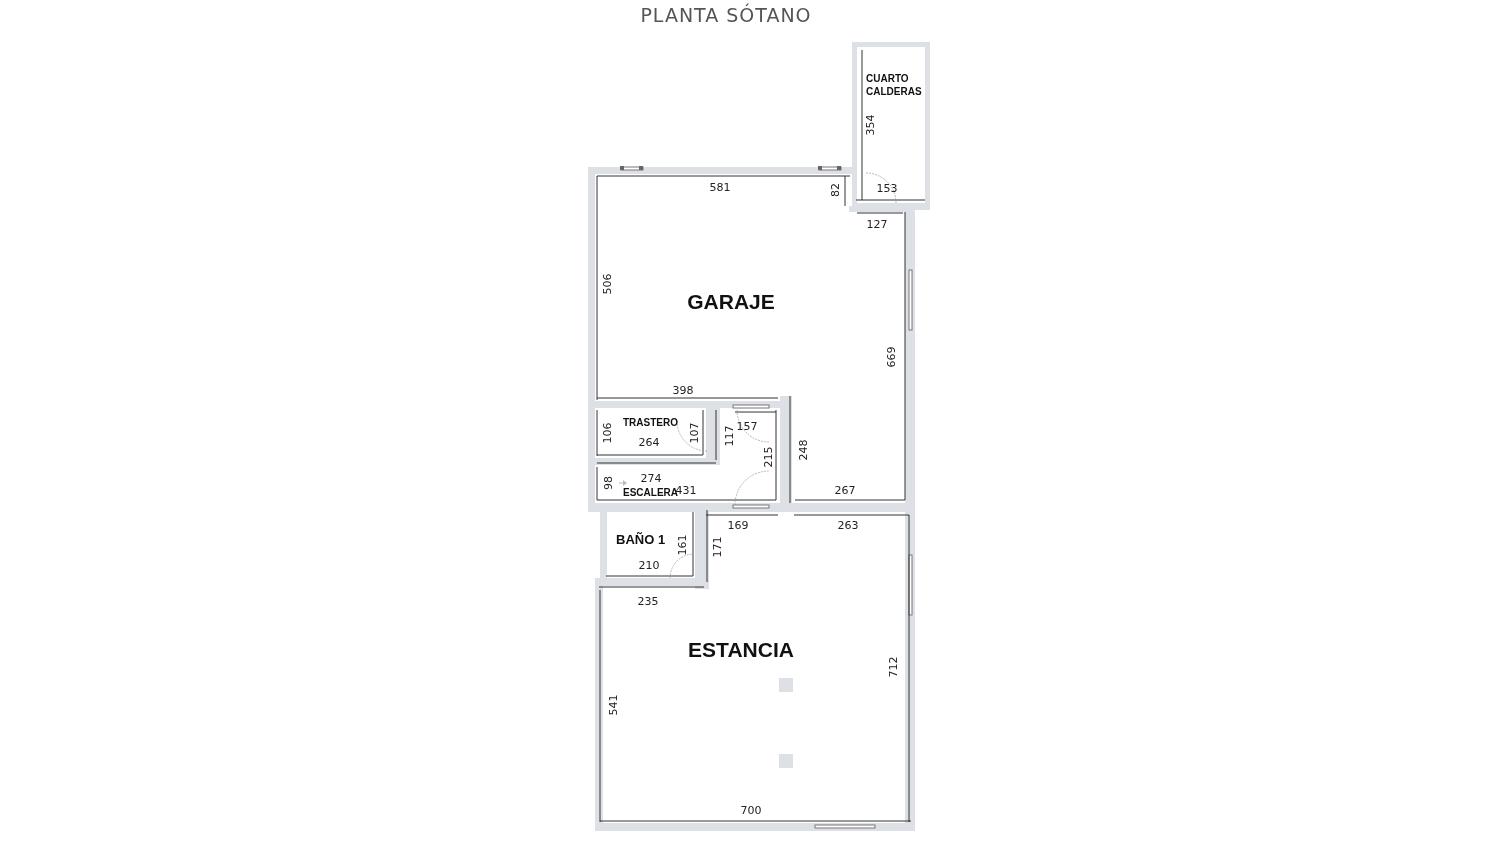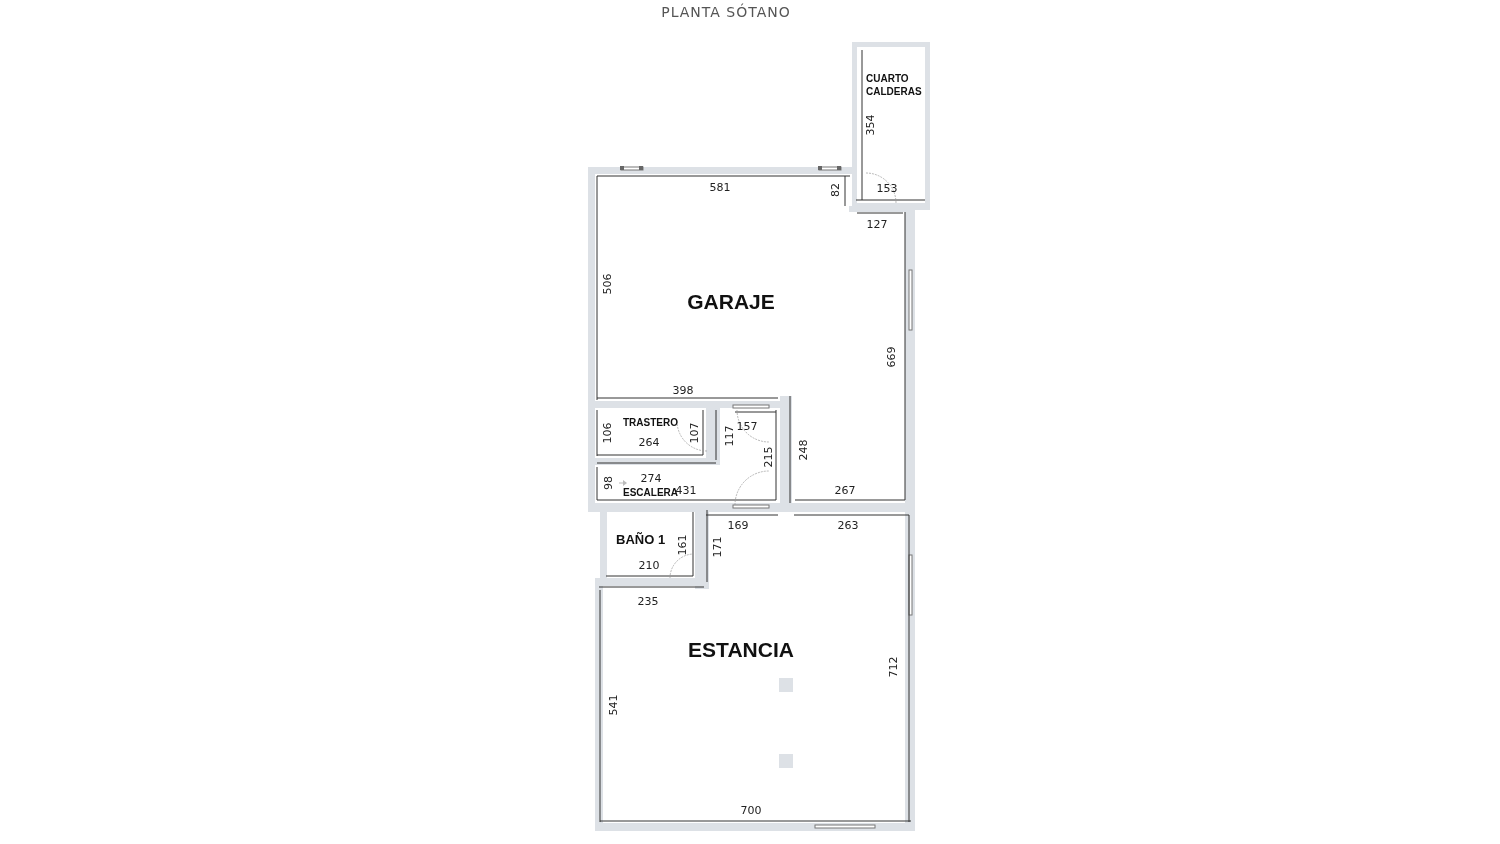--- a/index.html
+++ b/index.html
@@ -1,17 +1,17 @@
 <!DOCTYPE html>
 <html><head>
 <meta charset="utf-8">
 <style>
   html, body { margin:0; padding:0; background:#ffffff; }
   body { width:1500px; height:844px; position:relative; overflow:hidden; font-family:"Liberation Sans", sans-serif; }
-  .title { position:absolute; left:0; width:1452px; top:4px; text-align:center; font-family:"DejaVu Sans", sans-serif; font-size:14px; color:#555; letter-spacing:1px; }
+  .title { position:absolute; left:0; width:1452px; top:4px; text-align:center; font-family:"DejaVu Sans", sans-serif; font-size:19px; color:#555; letter-spacing:1px; }
   svg { position:absolute; left:0; top:0; }
   .room { font-family:"Liberation Sans", sans-serif; font-weight:bold; fill:#111; }
   .dim { font-family:"DejaVu Sans", sans-serif; font-size:11px; fill:#222; }
 </style>
 </head>
 <body>
 
 <div class="title">PLANTA SÓTANO</div>
 
 <svg width="1500" height="844" viewBox="0 0 1500 844">

